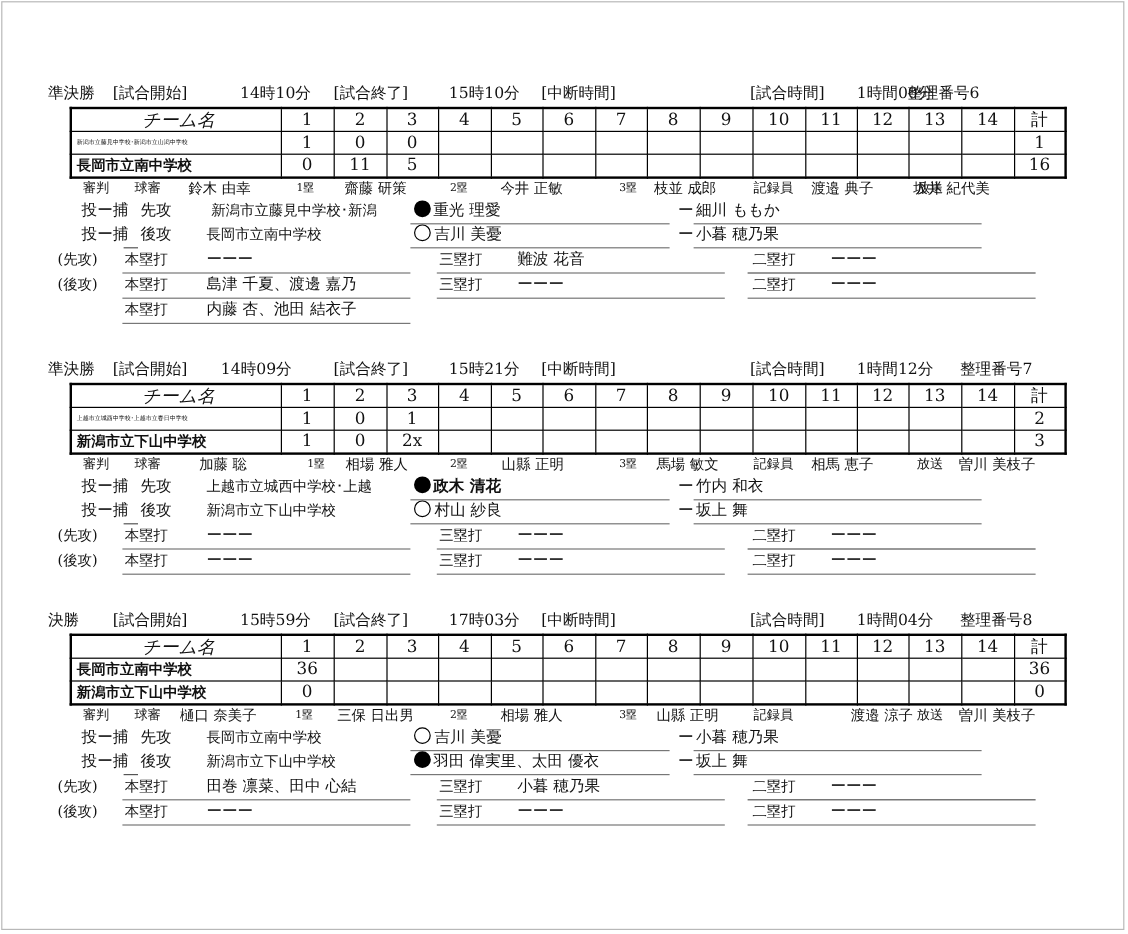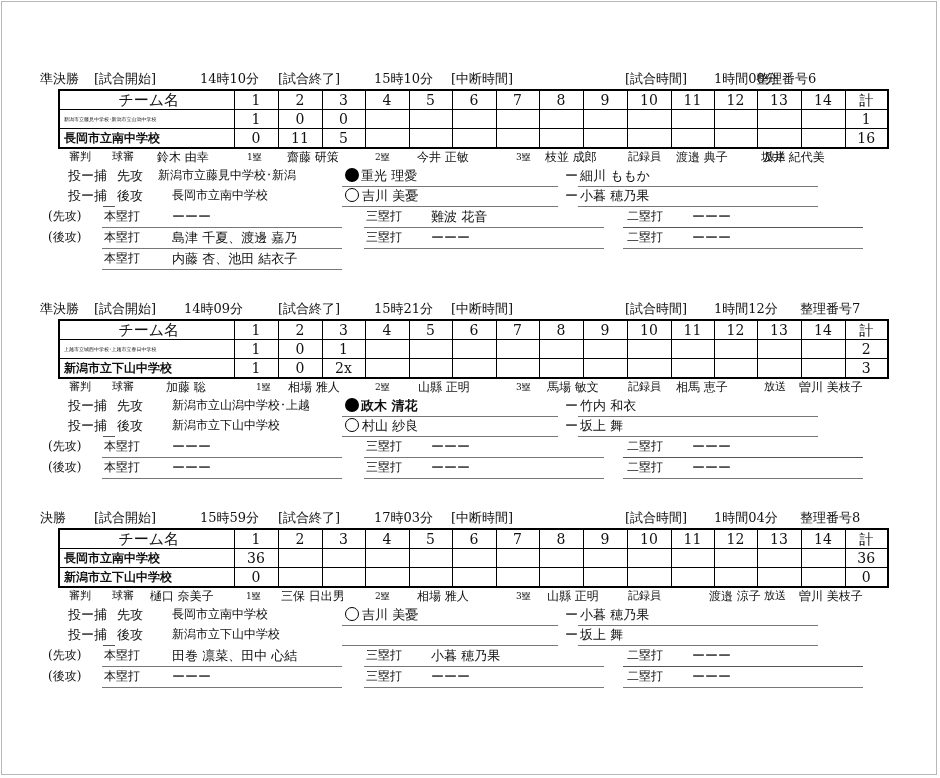--- a/index.html
+++ b/index.html
@@ -4,21 +4,21 @@
 <style>
   html, body { margin:0; padding:0; background:#ffffff; }
   body { width:940px; height:778px; position:relative; overflow:hidden; font-family:"DejaVu Serif", "Liberation Serif", serif; color:#111; }
   .frame { position:absolute; left:1px; top:1px; width:936px; height:774px; border:1px solid #b8b8b8; box-sizing:border-box; }
   .game { position:absolute; left:0; width:940px; }
   .hdr { position:absolute; left:40px; top:0; height:18px; font-size:13px; white-space:nowrap; line-height:18px; }
   .hdr span { position:absolute; top:0; white-space:nowrap; }
   table.score { position:absolute; left:58px; top:19px; border-collapse:collapse; table-layout:fixed; border:2px solid #000; }
   table.score td { border:1px solid #000; height:18px; padding:0; text-align:center; font-size:14px; line-height:18px; overflow:hidden; white-space:nowrap; }
   table.score td.name { text-align:left; padding-left:4px; }
-  table.score tr.head td.name { text-align:center; font-size:15px; }
+  table.score tr.head td.name { text-align:center; font-style:italic; font-size:15px; }
   .tiny { font-family:"DejaVu Sans", "Liberation Sans", sans-serif; font-size:5px !important; }
   .bold { font-family:"DejaVu Sans", "Liberation Sans", sans-serif; font-weight:bold; font-size:12px !important; }
   .officials { position:absolute; top:79px; left:0; height:16px; font-size:11px; white-space:nowrap; }
   .officials span { position:absolute; top:0; white-space:nowrap; line-height:16px; }
   .small { font-size:9px; }
   .row { position:absolute; height:20px; font-size:13px; white-space:nowrap; line-height:19px; }
   .row span { position:absolute; top:0; white-space:nowrap; }
   .uline { position:absolute; height:0; border-top:1px solid #777; }
   .ulined { position:absolute; height:0; border-top:1px solid #555; }
   .dot { display:inline-block; width:14px; height:14px; border-radius:50%; background:#000; vertical-align:-2px; margin-right:2px; }
@@ -134,21 +134,21 @@
       <span class="sz12 off-third" style="left: 545px;">枝並 成郎</span>
       <span class="sz11" style="left:628px">記録員</span>
       <span class="sz12" style="left:676px">渡邉 典子</span>
       <span class="sz11" style="left:764px">放送</span>
       <span class="sz12" style="left:761px">坂井 紀代美</span>
     </div>
 
     <div class="row" style="top:96px;left:0;width:940px">
       <span style="left:68px">投ー捕</span>
       <span style="left:117px">先攻</span>
-      <span class="sz12" style="left:158px">新潟市立藤見中学校･新潟</span>
+      <span class="sz12" style="left:176px">新潟市立藤見中学校･新潟</span>
       <span style="left:345px"><i class="dot"></i><b style="font-weight:normal">重光 理愛</b></span>
       <span style="left:565px">ー</span>
       <span style="left:580px">細川 ももか</span>
     </div>
     <div class="uline" style="top:116px;left:342px;width:216px"></div>
     <div class="uline" style="top:116px;left:578px;width:240px"></div>
 
     <div class="row" style="top:116px;left:0;width:940px">
       <span style="left:68px">投ー捕</span>
       <span style="left:117px">後攻</span>
@@ -298,21 +298,21 @@
       <span class="sz12 off-third" style="left: 547px;">馬場 敏文</span>
       <span class="sz11" style="left:628px">記録員</span>
       <span class="sz12" style="left:676px">相馬 恵子</span>
       <span class="sz11" style="left:764px">放送</span>
       <span class="sz12" style="left:799px">曽川 美枝子</span>
     </div>
 
     <div class="row" style="top:96px;left:0;width:940px">
       <span style="left:68px">投ー捕</span>
       <span style="left:117px">先攻</span>
-      <span class="sz12" style="left:172px">新潟市立山潟中学校･上越</span>
+      <span class="sz12" style="left:172px">上越市立城西中学校･上越</span>
       <span style="left:345px"><i class="dot"></i><b style="font-weight:bold">政木 清花</b></span>
       <span style="left:565px">ー</span>
       <span style="left:580px">竹内 和衣</span>
     </div>
     <div class="uline" style="top:116px;left:342px;width:216px"></div>
     <div class="uline" style="top:116px;left:578px;width:240px"></div>
 
     <div class="row" style="top:116px;left:0;width:940px">
       <span style="left:68px">投ー捕</span>
       <span style="left:117px">後攻</span>
@@ -467,20 +467,21 @@
       <span style="left:565px">ー</span>
       <span style="left:580px">小暮 穂乃果</span>
     </div>
     <div class="uline" style="top:116px;left:342px;width:216px"></div>
     <div class="uline" style="top:116px;left:578px;width:240px"></div>
 
     <div class="row" style="top:116px;left:0;width:940px">
       <span style="left:68px">投ー捕</span>
       <span style="left:117px">後攻</span>
       <span class="sz12" style="left:172px">新潟市立下山中学校</span>
+      <span style="left:345px"><i class="dot"></i><b style="font-weight:normal">羽田 偉実里、太田 優衣</b></span>
       <span style="left:565px">ー</span>
       <span style="left:580px">坂上 舞</span>
     </div>
     <div class="ulined" style="top:136px;left:103px;width:12px"></div>
     <div class="uline" style="top:136px;left:342px;width:216px"></div>
     <div class="uline" style="top:136px;left:578px;width:240px"></div>
 
     <div class="row" style="top:137px;left:0;width:940px">
       <span class="sz12" style="left:48px">(先攻)</span>
       <span class="sz12" style="left:104px">本塁打</span>

